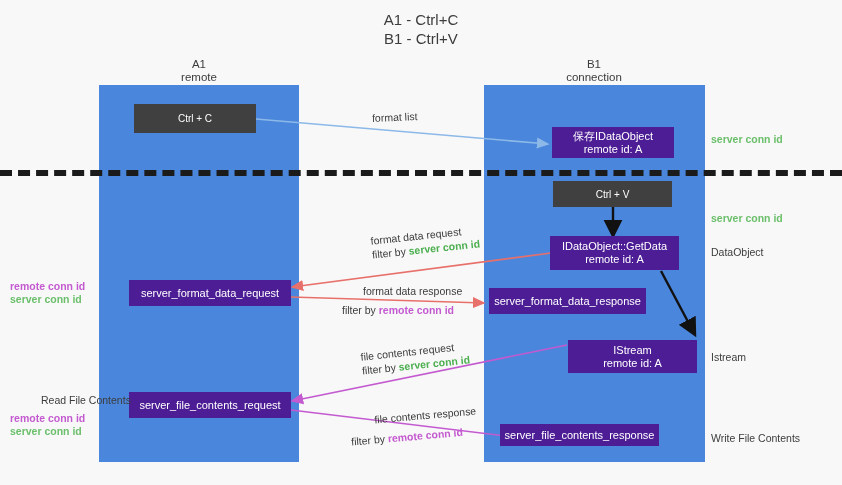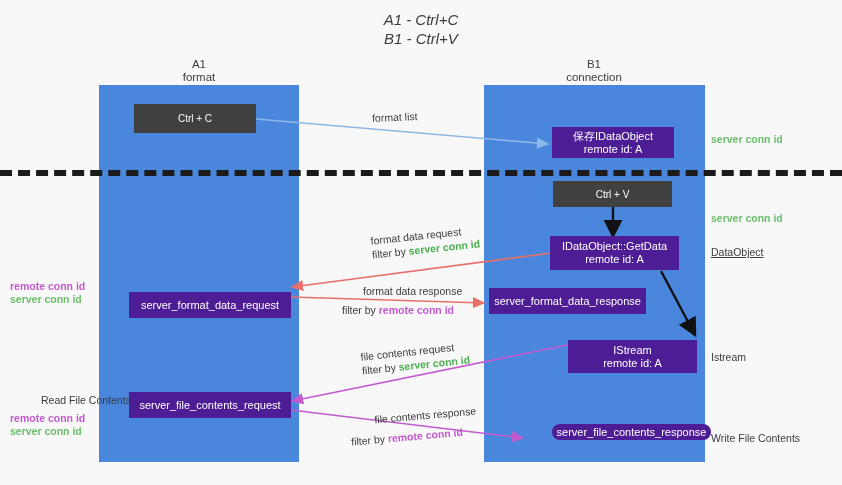--- a/index.html
+++ b/index.html
@@ -8,21 +8,21 @@
     background:#f8f8f8;
     font-family:"Liberation Sans","DejaVu Sans",sans-serif;
     overflow:hidden;
     position:relative;
   }
   #stage{position:absolute;left:0;top:0;width:842px;height:485px;}
   svg#wires{position:absolute;left:0;top:0;width:842px;height:485px;pointer-events:none;}
 
   .title{
     position:absolute;left:0;top:10px;width:842px;text-align:center;
-    font-size:15px;color:#3c3c3c;line-height:19px;font-style:italic;
+    font-size:15px;color:#3c3c3c;line-height:19px;
   }
 
   .colhead{
     position:absolute;text-align:center;font-size:11.5px;color:#3c3c3c;
     line-height:13px;
   }
 
   .lane{position:absolute;background:#4a86dc;}
   #laneA{left:99px;top:85px;width:200px;height:377px;}
   #laneB{left:484px;top:85px;width:221px;height:377px;}
@@ -60,21 +60,21 @@
 
 <div id="stage">
 
   <div class="title">
     <div>A1 - Ctrl+C</div>
     <div>B1 - Ctrl+V</div>
   </div>
 
   <div class="colhead" style="left:139px;top:58px;width:120px;">
     <div>A1</div>
-    <div>format</div>
+    <div>remote</div>
   </div>
   <div class="colhead" style="left:534px;top:58px;width:120px;">
     <div>B1</div>
     <div>connection</div>
   </div>
 
   <div class="lane" id="laneA"></div>
   <div class="lane" id="laneB"></div>
 
   <svg id="wires" viewBox="0 0 842 485">
@@ -126,33 +126,33 @@
   <div class="box orange" style="left:550px;top:236px;width:129px;height:34px;flex-direction:column;">
     <span>IDataObject::GetData</span>
     <span>remote id: A</span>
   </div>
 
   <div class="box orange" style="left:568px;top:340px;width:129px;height:33px;flex-direction:column;">
     <span>IStream</span>
     <span>remote id: A</span>
   </div>
 
-  <div class="box orange" style="left:129px;top:292px;width:162px;height:26px;">
+  <div class="box orange" style="left:129px;top:280px;width:162px;height:26px;">
     <span>server_format_data_request</span>
   </div>
 
   <div class="box orange" style="left:489px;top:288px;width:157px;height:26px;">
     <span>server_format_data_response</span>
   </div>
 
   <div class="box orange" style="left:129px;top:392px;width:162px;height:26px;">
     <span>server_file_contents_request</span>
   </div>
 
-  <div class="box orange" style="left:552px;top:424px;width:159px;height:16px;border-radius:8px;">
+  <div class="box orange" style="left:500px;top:424px;width:159px;height:22px;">
     <span>server_file_contents_response</span>
   </div>
 
   <div class="edgelabel" style="left:372px;top:110px;transform:rotate(-2.5deg);">
     <span>format list</span>
   </div>
 
   <div class="edgelabel" style="left:371px;top:228px;transform:rotate(-6deg);">
     <div>format data request</div>
     <div>
@@ -176,21 +176,21 @@
 
   <div class="edgelabel" style="left:375px;top:408px;transform:rotate(-5deg);">
     <div>file contents response</div>
     <div style="margin-top:6px;margin-left:-25px;">
       <span>filter by </span><span class="remote">remote conn id</span>
     </div>
   </div>
 
   <div class="sidelabel green-id" style="left:711px;top:132px;">server conn id</div>
   <div class="sidelabel green-id" style="left:711px;top:211px;">server conn id</div>
-  <div class="sidelabel" style="left:711px;top:245px;text-decoration:underline;">DataObject</div>
+  <div class="sidelabel" style="left:711px;top:245px;">DataObject</div>
   <div class="sidelabel" style="left:711px;top:350px;">Istream</div>
   <div class="sidelabel" style="left:711px;top:431px;">Write File Contents</div>
 
   <div class="sidelabel purple-id" style="left:10px;top:279px;">remote conn id</div>
   <div class="sidelabel green-id" style="left:10px;top:292px;">server conn id</div>
 
   <div class="sidelabel" style="left:10px;top:393px;padding-left:31px;">Read File Contents</div>
   <div class="sidelabel purple-id" style="left:10px;top:411px;">remote conn id</div>
   <div class="sidelabel green-id" style="left:10px;top:424px;">server conn id</div>
 

